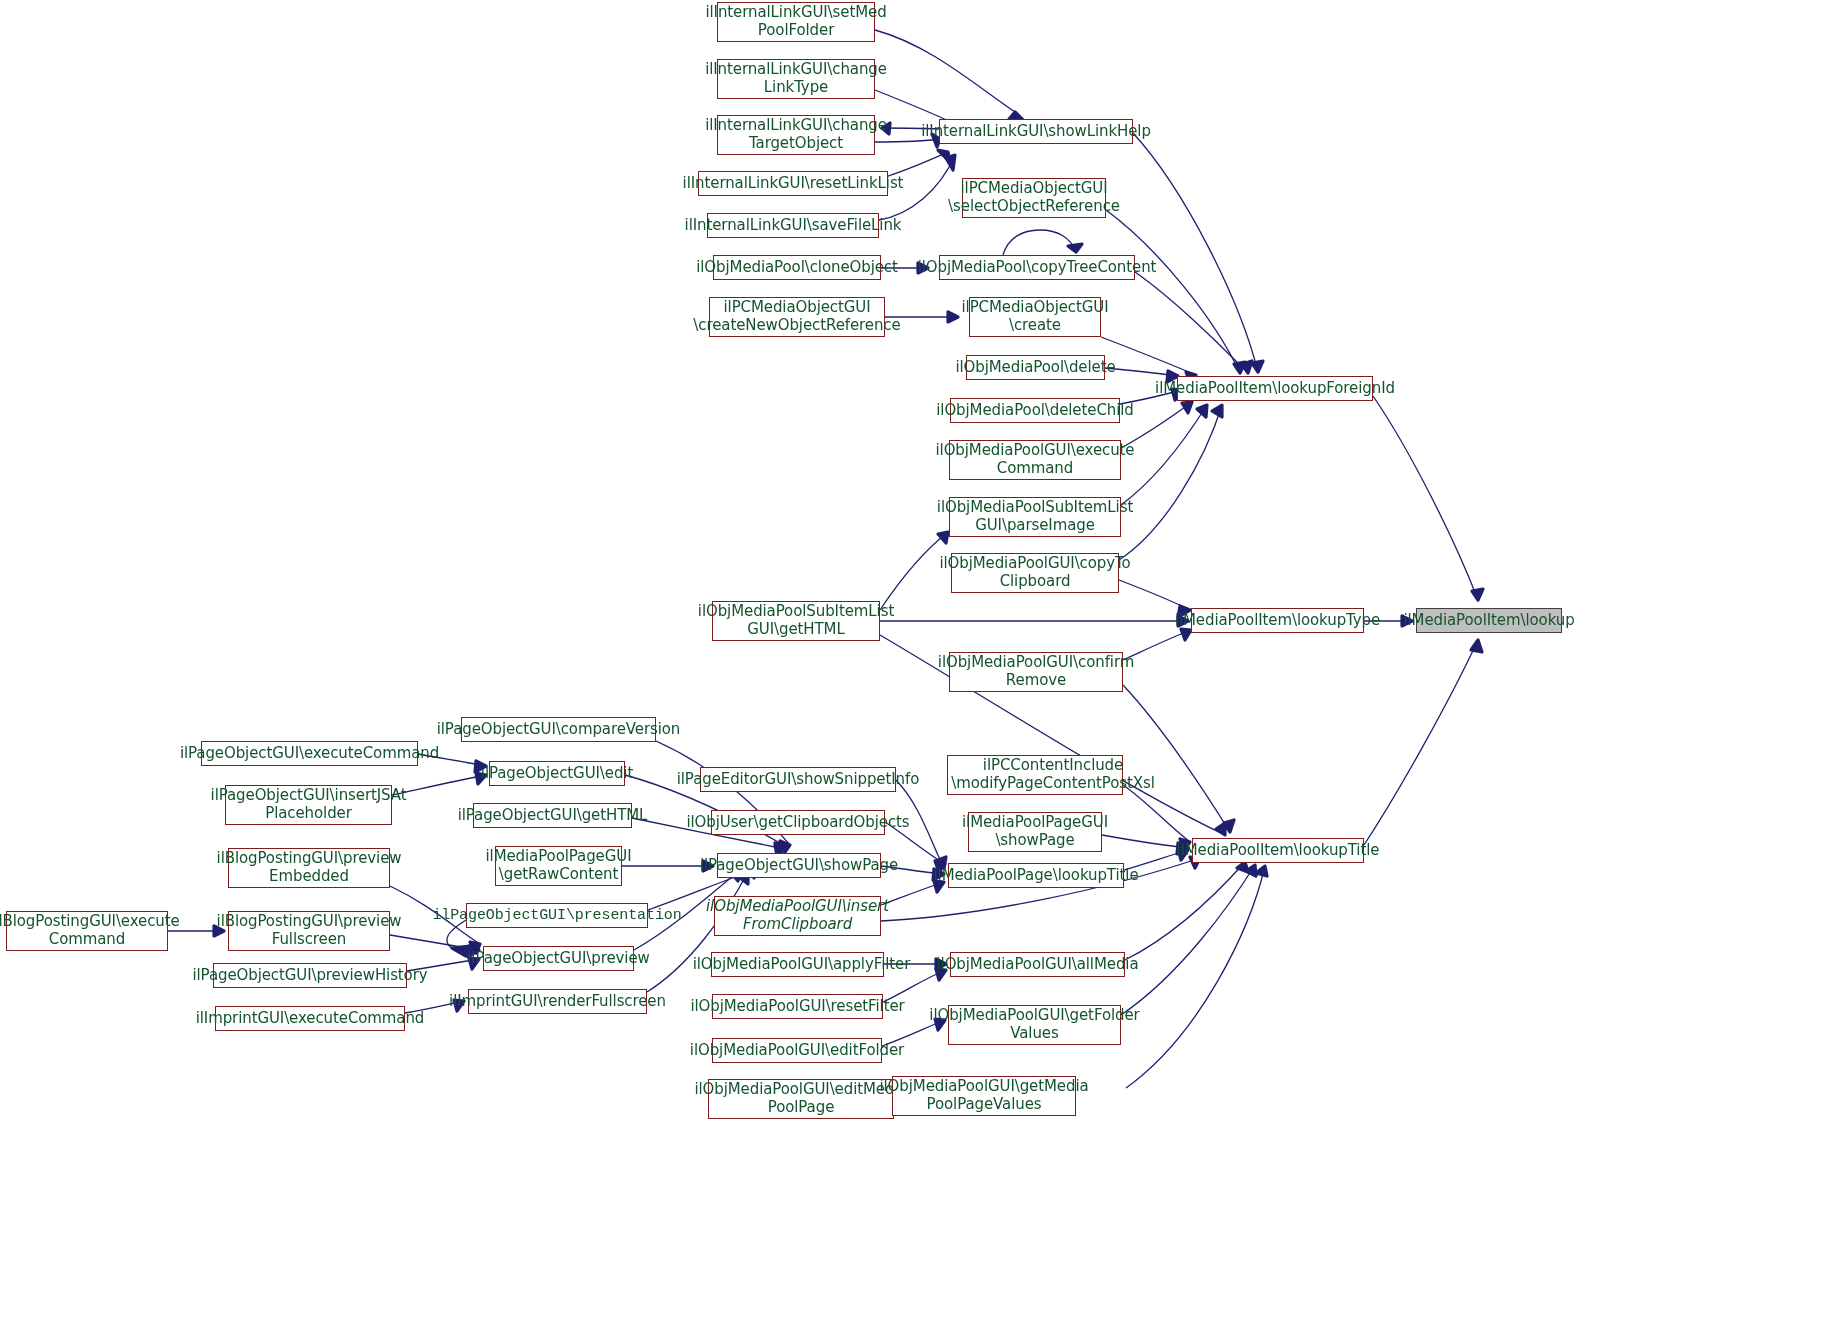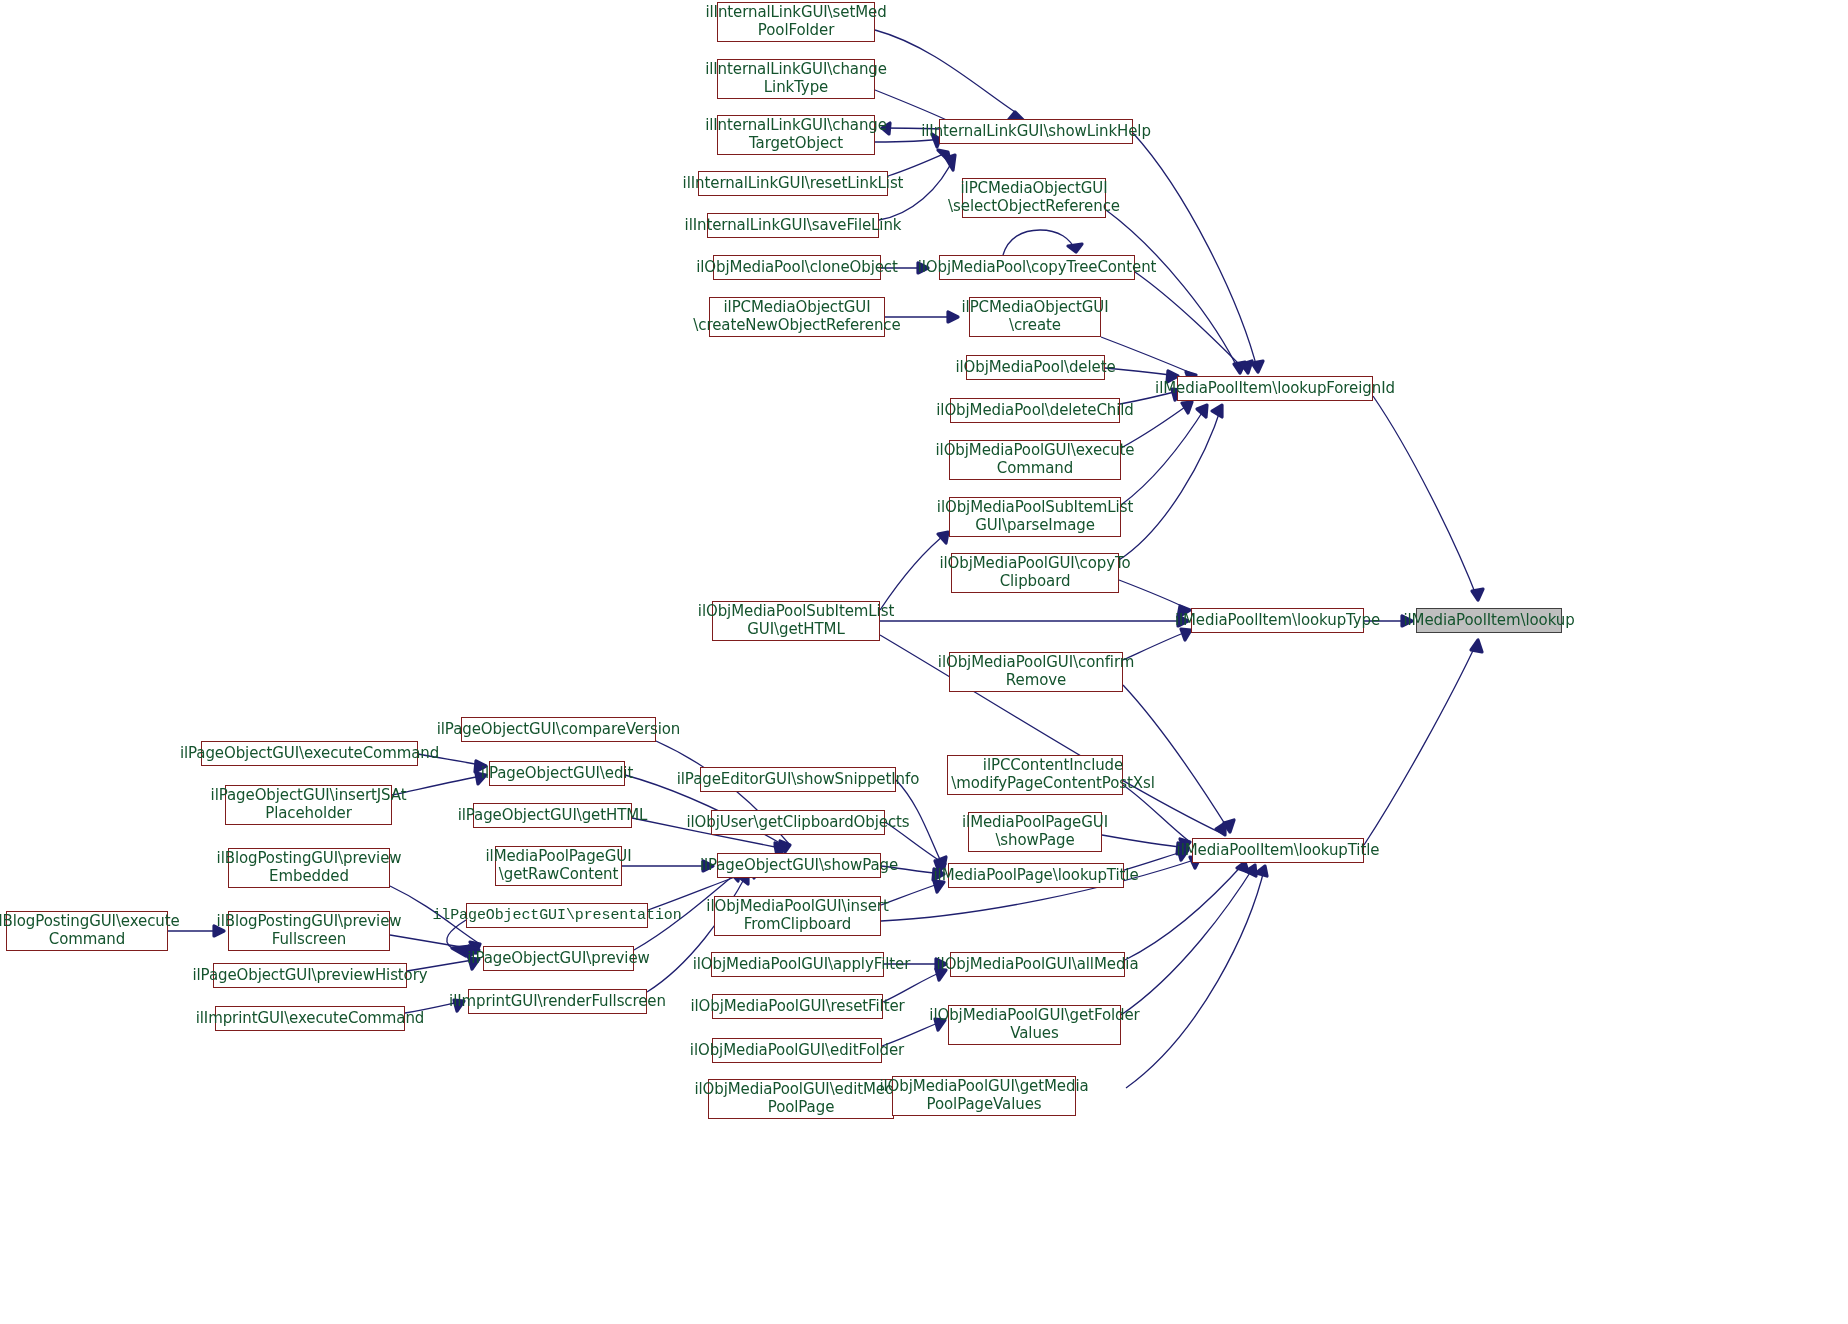--- a/index.html
+++ b/index.html
@@ -212,21 +212,21 @@
     <div class="node" style="left: 228px; top: 911px; width: 162px; height: 40px;">ilBlogPostingGUI\preview
 Fullscreen</div>
     <div class="node" style="left: 466px; top: 903px; width: 182px; height: 25px; font-family: Liberation Mono, monospace;">ilPageObjectGUI\presentation</div>
     <div class="node" style="left: 213px; top: 963px; width: 194px; height: 25px;">ilPageObjectGUI\previewHistory</div>
     <div class="node" style="left: 483px; top: 946px; width: 151px; height: 25px;">ilPageObjectGUI\preview</div>
     <div class="node" style="left: 215px; top: 1006px; width: 190px; height: 25px;">ilImprintGUI\executeCommand</div>
     <div class="node" style="left: 468px; top: 989px; width: 179px; height: 25px;">ilImprintGUI\renderFullscreen</div>
     <div class="node" style="left: 700px; top: 767px; width: 196px; height: 25px;">ilPageEditorGUI\showSnippetInfo</div>
     <div class="node" style="left: 711px; top: 810px; width: 174px; height: 25px;">ilObjUser\getClipboardObjects</div>
     <div class="node" style="left: 717px; top: 853px; width: 164px; height: 25px;">ilPageObjectGUI\showPage</div>
-    <div class="node" style="left: 714px; top: 896px; width: 167px; height: 40px;">ilObjMediaPoolGUI\insert
+    <div class="node" style="left: 714px; top: 896px; width: 167px; height: 40px; font-style: italic;">ilObjMediaPoolGUI\insert
 FromClipboard</div>
     <div class="node" style="left: 711px; top: 952px; width: 173px; height: 25px; padding-left: 12px;">ilObjMediaPoolGUI\applyFilter</div>
     <div class="node" style="left: 712px; top: 994px; width: 171px; height: 25px;">ilObjMediaPoolGUI\resetFilter</div>
     <div class="node" style="left: 712px; top: 1038px; width: 170px; height: 25px;">ilObjMediaPoolGUI\editFolder</div>
     <div class="node" style="left: 708px; top: 1079px; width: 186px; height: 40px;">ilObjMediaPoolGUI\editMedia
 PoolPage</div>
     <div class="node" style="left: 947px; top: 755px; width: 176px; height: 40px; padding-left: 40px;">ilPCContentInclude
 \modifyPageContentPostXsl</div>
     <div class="node" style="left: 968px; top: 812px; width: 134px; height: 40px;">ilMediaPoolPageGUI
 \showPage</div>

